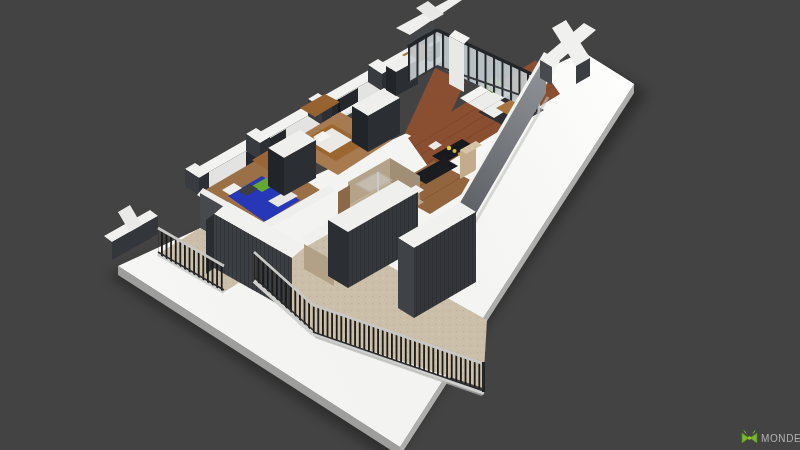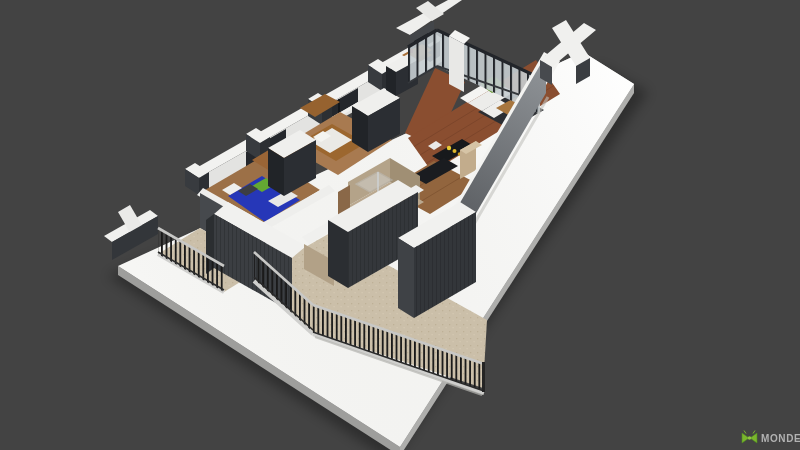--- a/index.html
+++ b/index.html
@@ -1,16 +1,16 @@
 <!DOCTYPE html>
 <html><head>
 <meta charset="utf-8">
 <style>
   html,body{margin:0;padding:0;background:#2a2a2a;}
-  #stage{width:800px;height:450px;position:relative;overflow:hidden;font-family:"Liberation Sans",sans-serif;font-weight:bold;}
+  #stage{width:800px;height:450px;position:relative;overflow:hidden;font-family:"Liberation Sans",sans-serif;}
   svg{display:block;}
   text{font-family:"Liberation Sans",sans-serif;}
 </style>
 </head>
 <body>
 
 <div id="stage">
 <svg width="800" height="450" viewBox="0 0 800 450">
   <defs>
     <filter id="soft" x="-30%" y="-30%" width="160%" height="160%">

